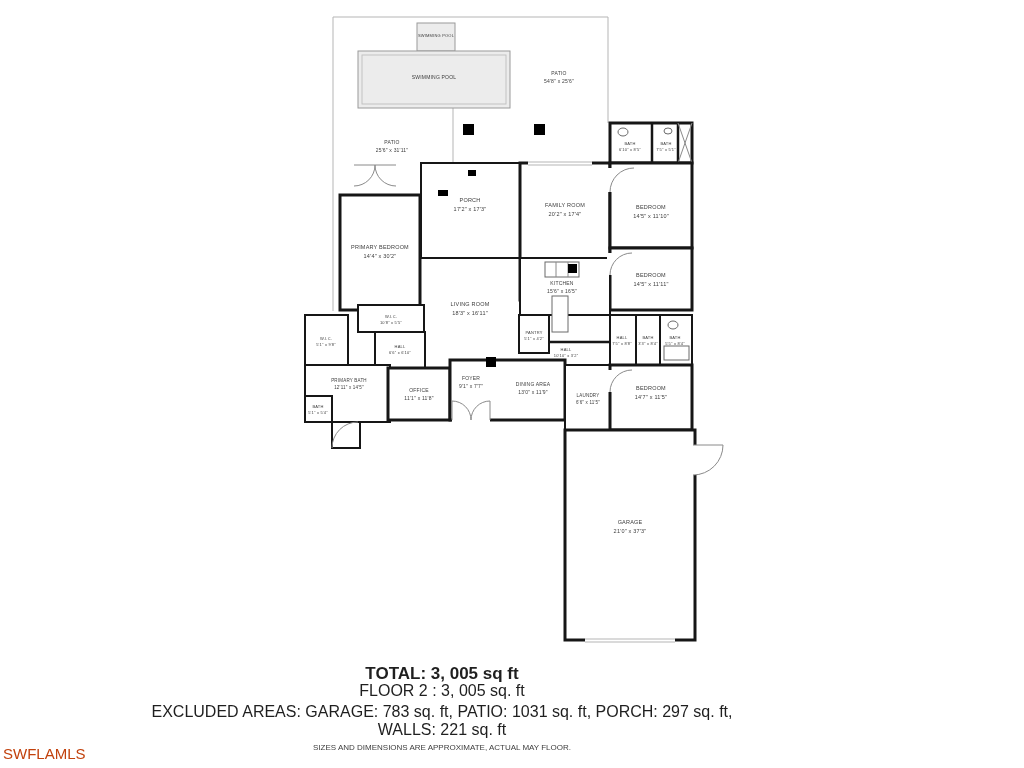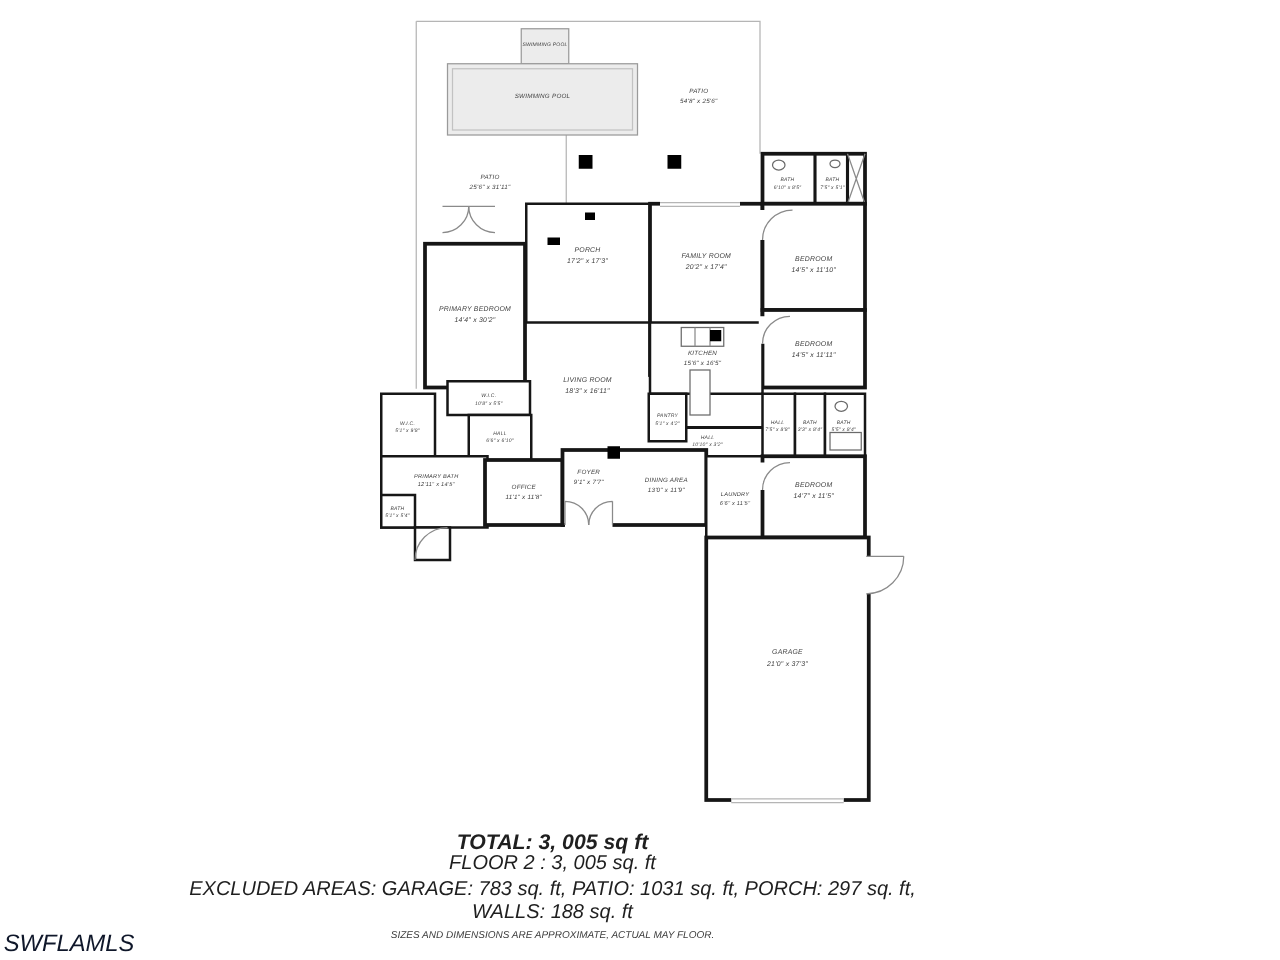--- a/index.html
+++ b/index.html
@@ -1,17 +1,17 @@
 <!DOCTYPE html>
 <html><head>
 <meta charset="utf-8">
 <style>
   html,body{margin:0;padding:0;background:#ffffff;-webkit-text-size-adjust:none;}
   #stage{position:relative;width:884px;height:768px;background:#ffffff;overflow:hidden;
-         font-family:"Liberation Sans",sans-serif;font-style:italic;}
+         font-family:"Liberation Sans",sans-serif;}
   #plan-svg{position:absolute;left:0;top:0;z-index:1;}
   #label-layer{position:absolute;left:0;top:0;width:1024px;height:768px;z-index:2;}
   .room-label{position:absolute;transform:translate(-50%,-50%);text-align:center;
               color:#3c3c3c;white-space:nowrap;line-height:1.55;letter-spacing:.2px;}
   
   .wall{fill:#ffffff;stroke:#161616;stroke-width:3;}
   .wall2{fill:#ffffff;stroke:#161616;stroke-width:2;}
   .wline{stroke:#161616;stroke-width:2.5;fill:none;}
   .thin{stroke:#b5b5b5;stroke-width:1;fill:none;}
   .pool{fill:#ececec;stroke:#9a9a9a;stroke-width:1;}
@@ -19,21 +19,21 @@
   .door{stroke:#8a8a8a;stroke-width:1;fill:none;}
   .fixture{fill:#ffffff;stroke:#6a6a6a;stroke-width:1;}
   .gap{fill:#ffffff;stroke:none;}
   
   .footer-line{position:absolute;left:0;right:0;text-align:center;color:#1f1f1f;}
   #f-total{top:664px;font-size:17px;font-weight:700;}
   #f-floor{top:682px;font-size:16px;font-weight:400;}
   #f-excl1{top:703px;font-size:16px;font-weight:400;}
   #f-excl2{top:721px;font-size:16px;font-weight:400;}
   #f-disc{top:743px;font-size:8px;font-weight:400;color:#3d3d3d;}
-  #watermark{position:absolute;left:3px;top:745px;font-size:19px;color:#0f172a;z-index:3;}
+  #watermark{position:absolute;left:3px;top:745px;font-size:15px;color:#c2410c;z-index:3;}
 </style>
 </head>
 <body>
 
 <div id="stage">
 
   <svg id="plan-svg" width="1024" height="768" viewBox="0 0 1024 768">
 
     <g>
       <path class="thin" d="M333 17 H608 V123"></path>
@@ -255,17 +255,17 @@
       </div>
       <div class="room-label" style="left: 630px; top: 527px; font-size: 5.5px;">
         <div>GARAGE</div>
         <div>21'0" x 37'3"</div>
       </div>
     </div>
 
   <div class="footer-line" id="f-total">TOTAL:  3, 005 sq ft</div>
   <div class="footer-line" id="f-floor">FLOOR 2 : 3, 005  sq. ft</div>
   <div class="footer-line" id="f-excl1">EXCLUDED AREAS: GARAGE: 783 sq. ft, PATIO: 1031 sq. ft, PORCH: 297 sq. ft,</div>
-  <div class="footer-line" id="f-excl2">WALLS: 188 sq. ft</div>
+  <div class="footer-line" id="f-excl2">WALLS: 221 sq. ft</div>
   <div class="footer-line" id="f-disc">SIZES AND DIMENSIONS ARE APPROXIMATE, ACTUAL MAY FLOOR.</div>
 
   <div id="watermark">SWFLAMLS</div>
 </div>
 
 </body></html>

